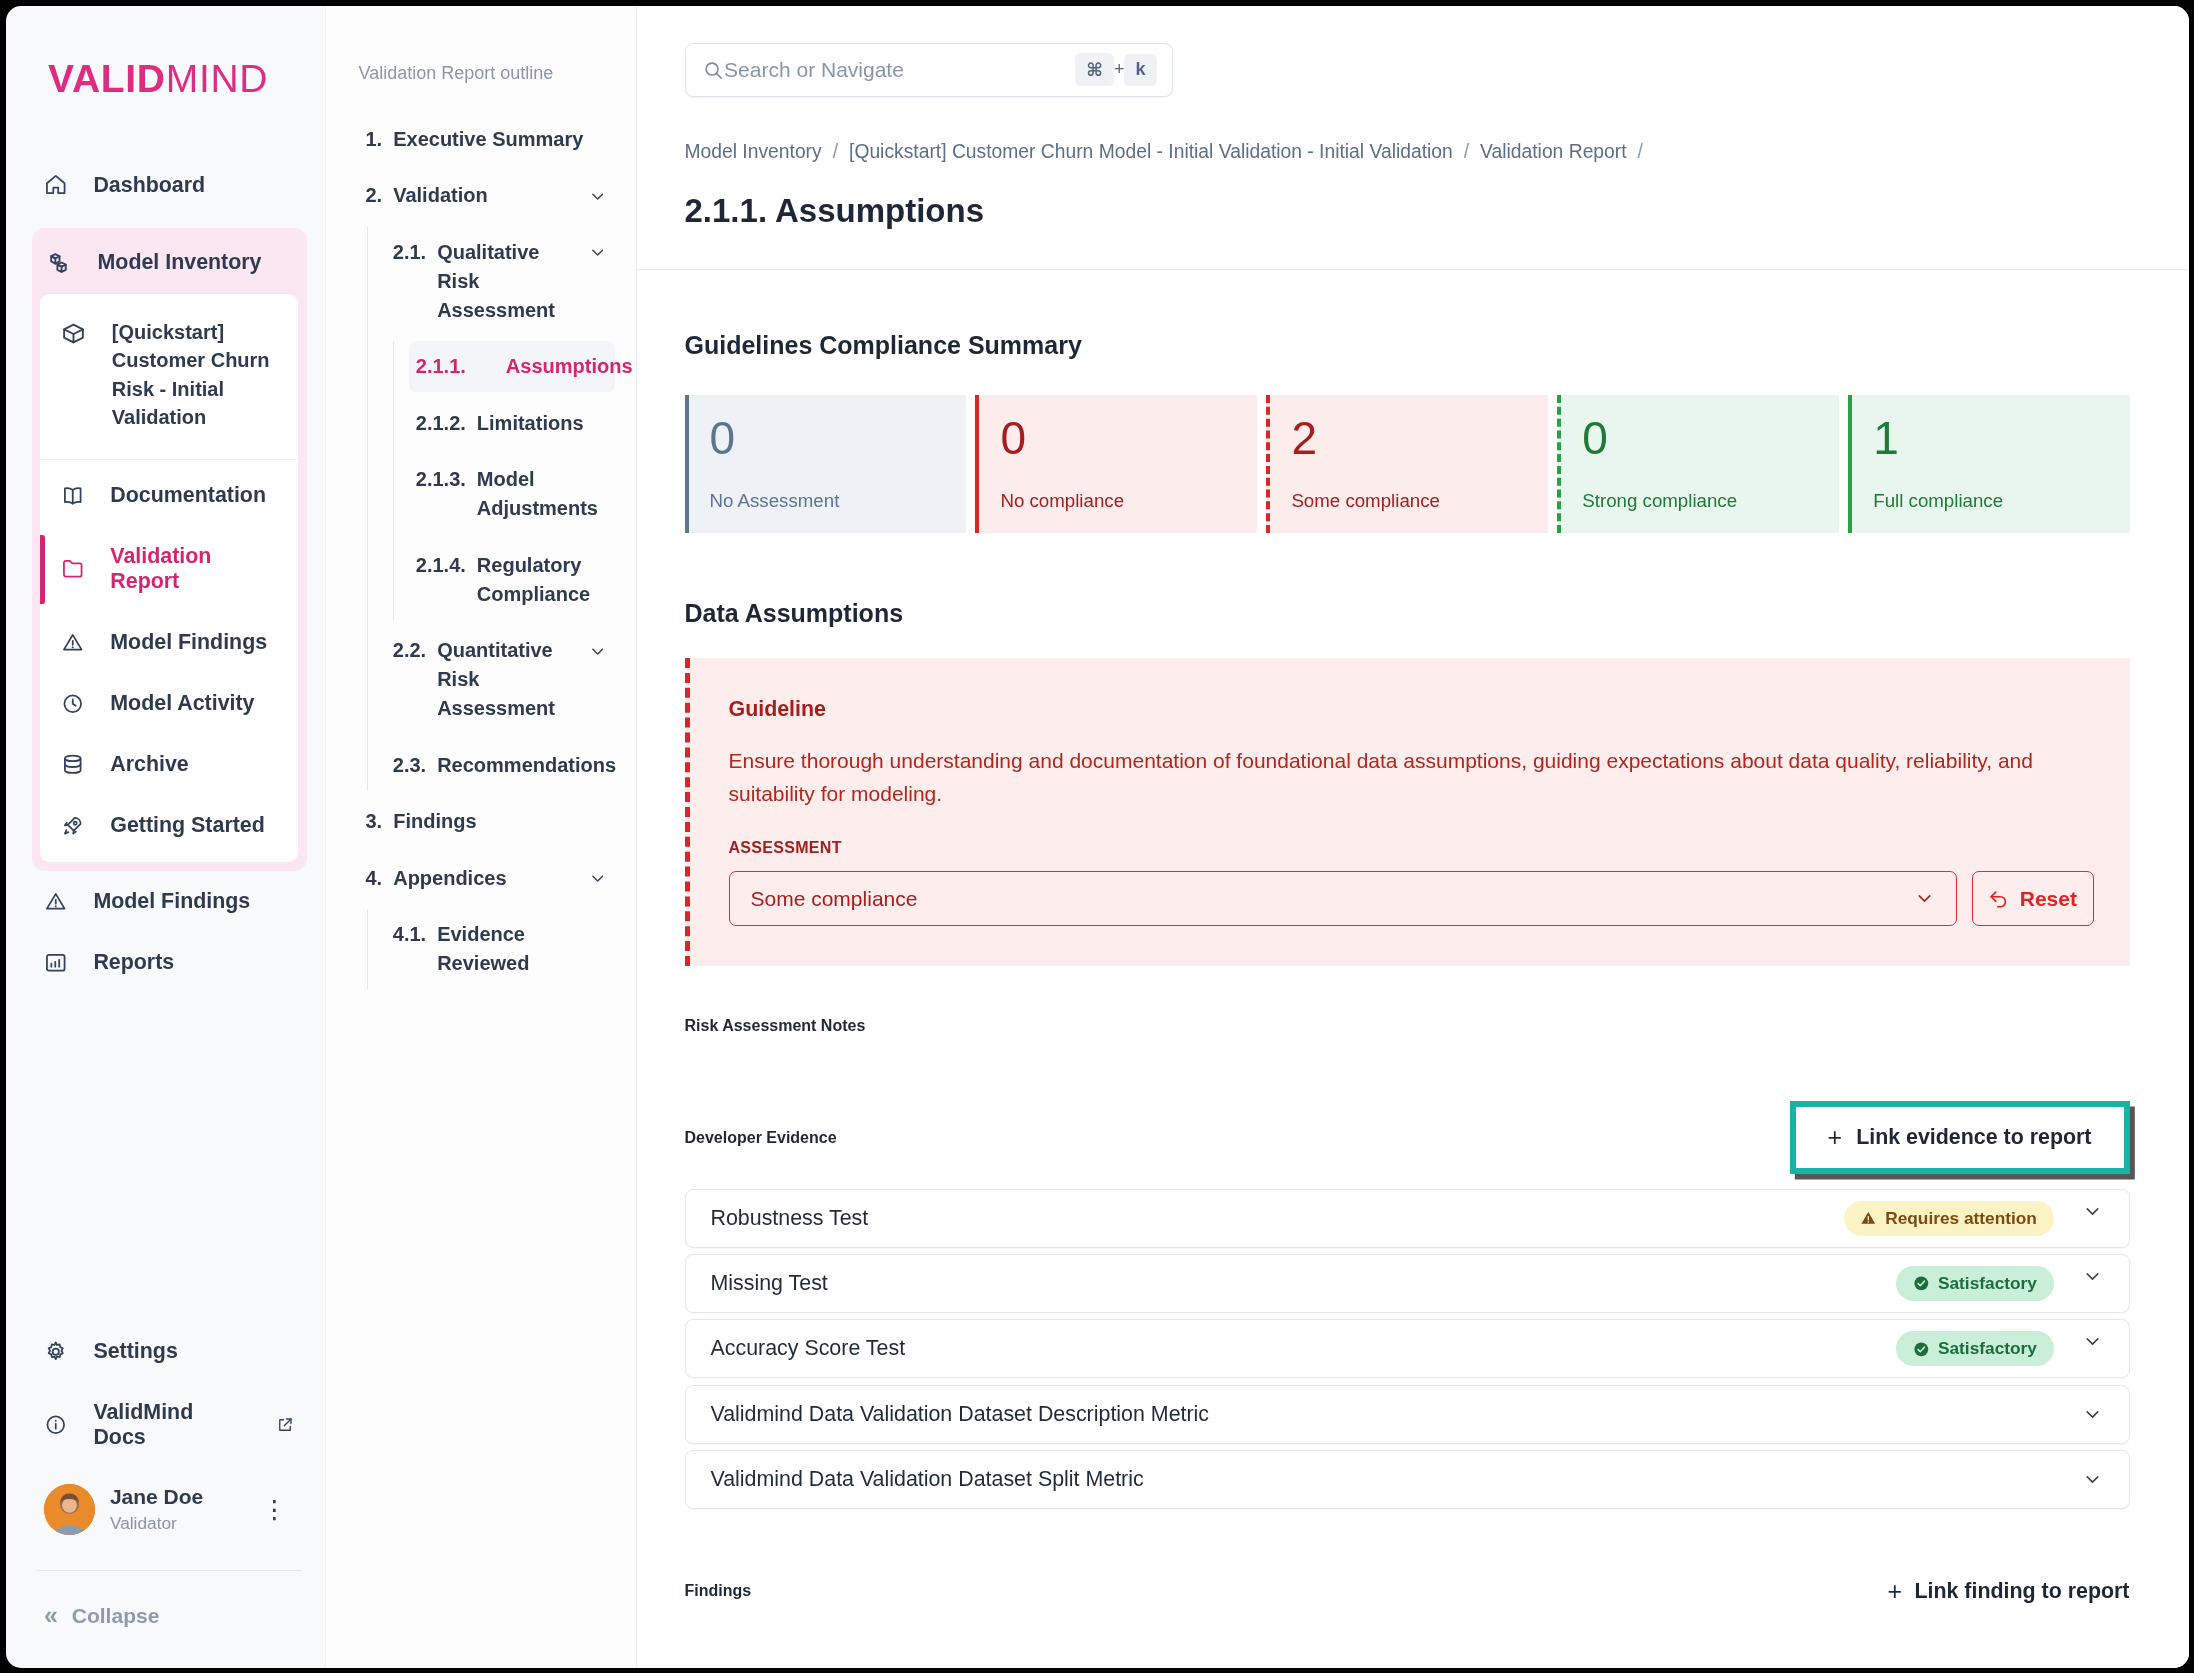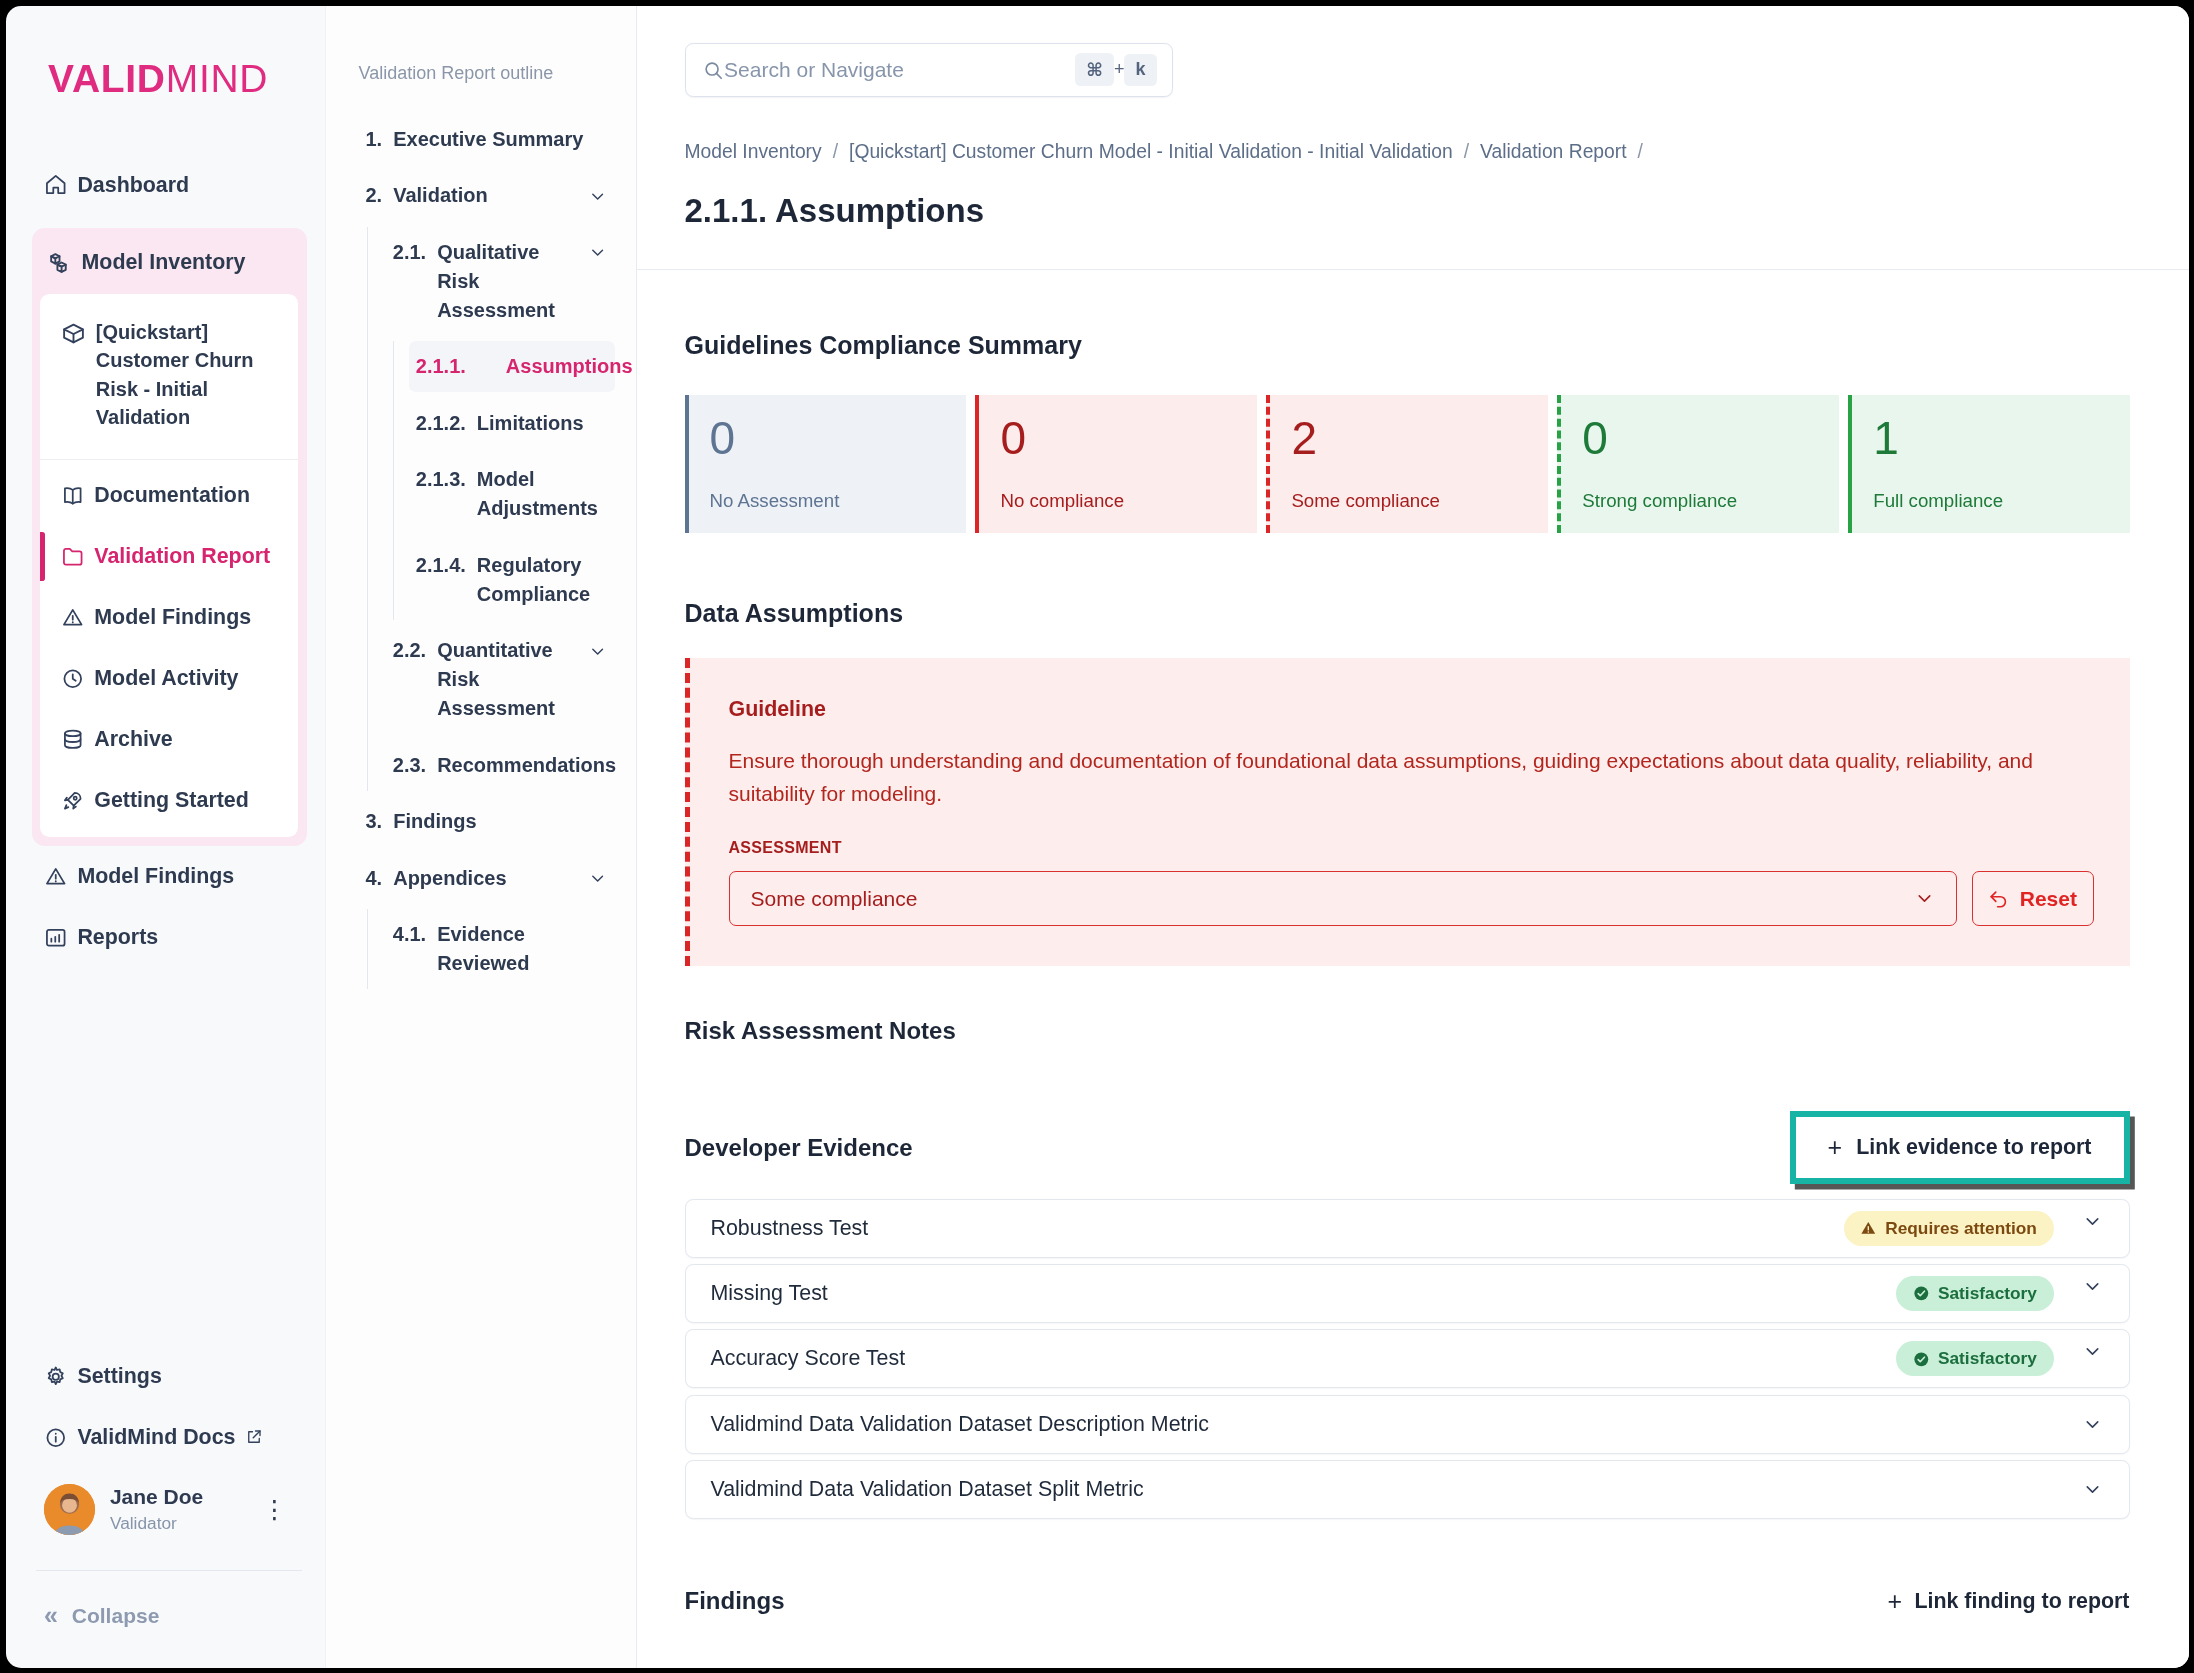--- a/index.html
+++ b/index.html
@@ -7,21 +7,21 @@
   body { background:#000; font-family:"Liberation Sans","DejaVu Sans",sans-serif; color:#2c3850; position:relative; }
   .app { position:absolute; inset:5.5px; background:#f8f9fb; border-radius:15px; overflow:hidden; display:flex; }
 
   svg.ic { flex:none; stroke:#33415c; fill:none; stroke-width:1.8; stroke-linecap:round; stroke-linejoin:round; }
 
   
   .sidebar { width:319px; flex:none; display:flex; flex-direction:column; padding:44px 18px 25px 26px; overflow:hidden; }
   .logo { font-size:39px; letter-spacing:0.7px; color:#e02c80; margin:7px 0 54px 16.6px; white-space:nowrap; }
   .logo b { font-weight:800; }
   .logo span.light { font-weight:400; }
-  .nav-item { display:flex; align-items:center; gap:10px; padding:18px 12.4px; font-size:21.4px; font-weight:600; color:#2e3a4f; border-radius:8.3px; }
+  .nav-item { display:flex; align-items:center; gap:26px; padding:18px 12.4px; font-size:21.4px; font-weight:600; color:#2e3a4f; border-radius:8.3px; }
   .pink-group { background:#fbe7f2; border-radius:12.4px; margin-top:12.4px; padding:2.8px 0 9.7px; }
   .pink-group > .nav-item { padding:19.3px 12.4px 18px 15px; }
   .inner-card { background:#fff; border-radius:9.7px; margin:1.4px 8.3px 0; padding:5.5px 0; position:relative; }
   .inner-card .nav-item { padding:18px 12.4px 18px 21px; }
   .model-item { align-items:flex-start; font-size:20px; line-height:1.42; padding-bottom:23.5px !important; }
   .model-item svg { margin-top:2.8px; }
   .card-divider { height:0.7px; background:#eceef2; margin:4.1px 0 5.5px; }
   .nav-active { color:#d6246e; position:relative; }
   .nav-active svg { stroke:#d6246e; }
   .active-bar { position:absolute; left:0; top:10%; height:80%; width:4.8px; background:#d6246e; border-radius:0 2.8px 2.8px 0; }
@@ -78,21 +78,21 @@
   .gbox { border-left:5.5px dashed #da2626; background:#fdeded; padding:39px 36px 40px 39px; margin:30px 0 51px; }
   .gbox-title { font-size:21.4px; font-weight:700; color:#a61d1d; }
   .gbox-body { font-size:21px; color:#b3261e; line-height:1.55; margin-top:23.5px; max-width:1962px; }
   .gbox-label { font-size:16px; font-weight:700; letter-spacing:0.3px; color:#a61d1d; margin:29px 0 14px; }
   .select-row { display:flex; gap:15px; }
   .g-select { flex:1; height:55px; border:1.4px solid #d93030; border-radius:7px; display:flex; align-items:center; padding:0 21px; color:#a61d1d; font-size:21px; }
   .g-select svg { margin-left:auto; stroke:#a61d1d; }
   .reset-btn { width:122px; height:55px; border:1.4px solid #d93030; border-radius:7px; background:transparent; color:#e02424; font-size:21px; font-weight:600; display:flex; align-items:center; justify-content:center; gap:9.7px; font-family:inherit; }
   .reset-btn svg { stroke:#e02424; }
 
-  .notes-h { font-size:24px; font-weight:700; color:#1d2738; margin-bottom:18px; }
+  .notes-h { font-size:16px; font-weight:700; color:#1d2738; margin-bottom:18px; }
   .notes-t { font-size:21px; color:#27324a; padding-left:5.5px; }
 
   
   .sec-head { display:flex; align-items:center; justify-content:space-between; margin-top:66px; }
   .annotate { border:6.2px solid #17b3a4; box-shadow:4.8px 5.5px 0 rgba(30,30,30,.75); background:#fff; }
   .link-btn { background:#fff; height:61px; padding:0 32px; display:flex; align-items:center; gap:14px; font-size:21.4px; font-weight:600; color:#1d2738; border:none; font-family:inherit; }
   .plus { font-size:25px; font-weight:400; color:#1d2738; }
   .link-plain { display:flex; align-items:center; gap:12.4px; font-size:21.4px; font-weight:600; color:#1d2738; }
 
   .evlist { margin-top:15px; }

